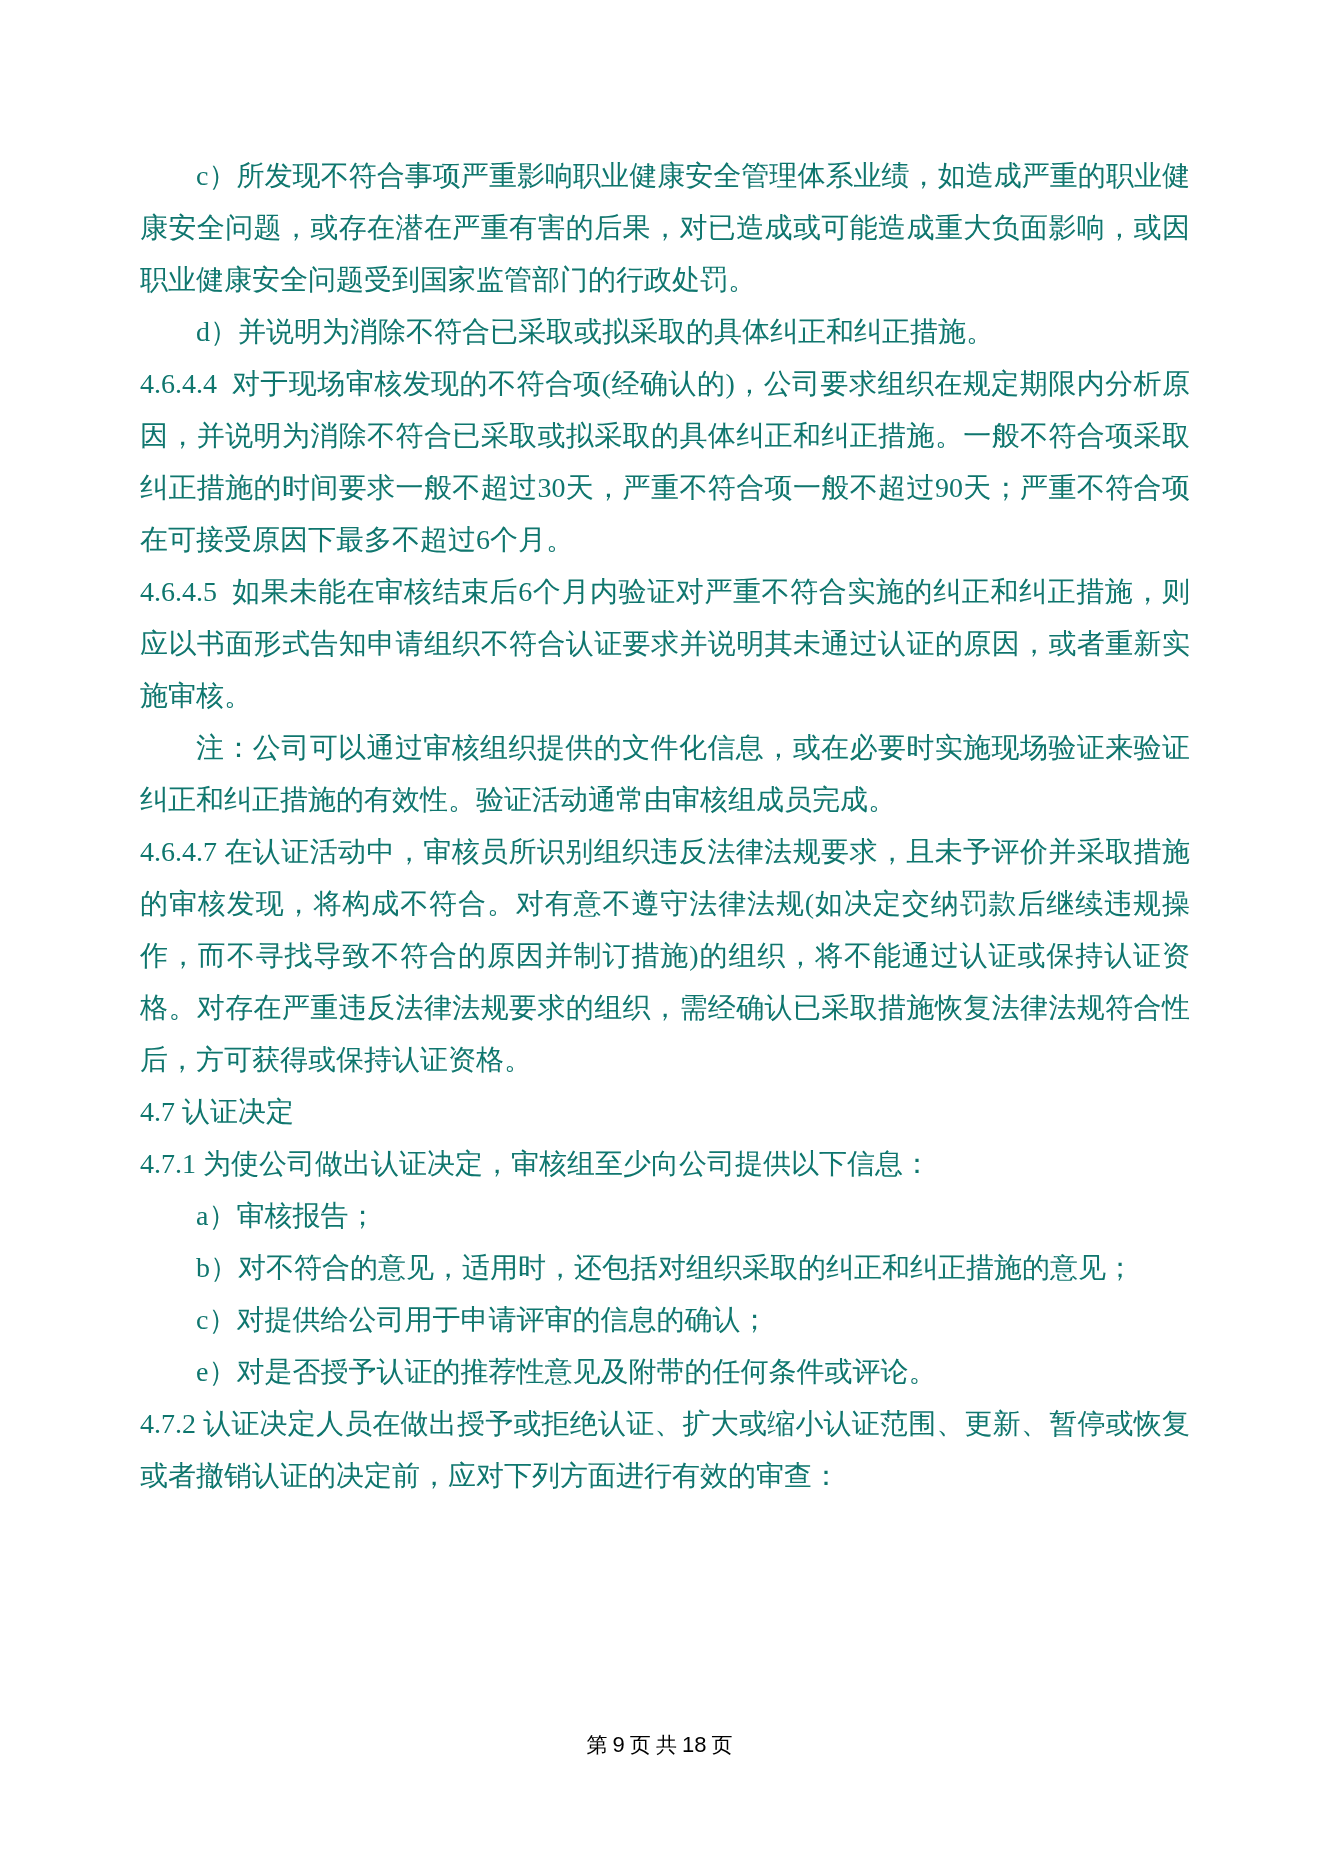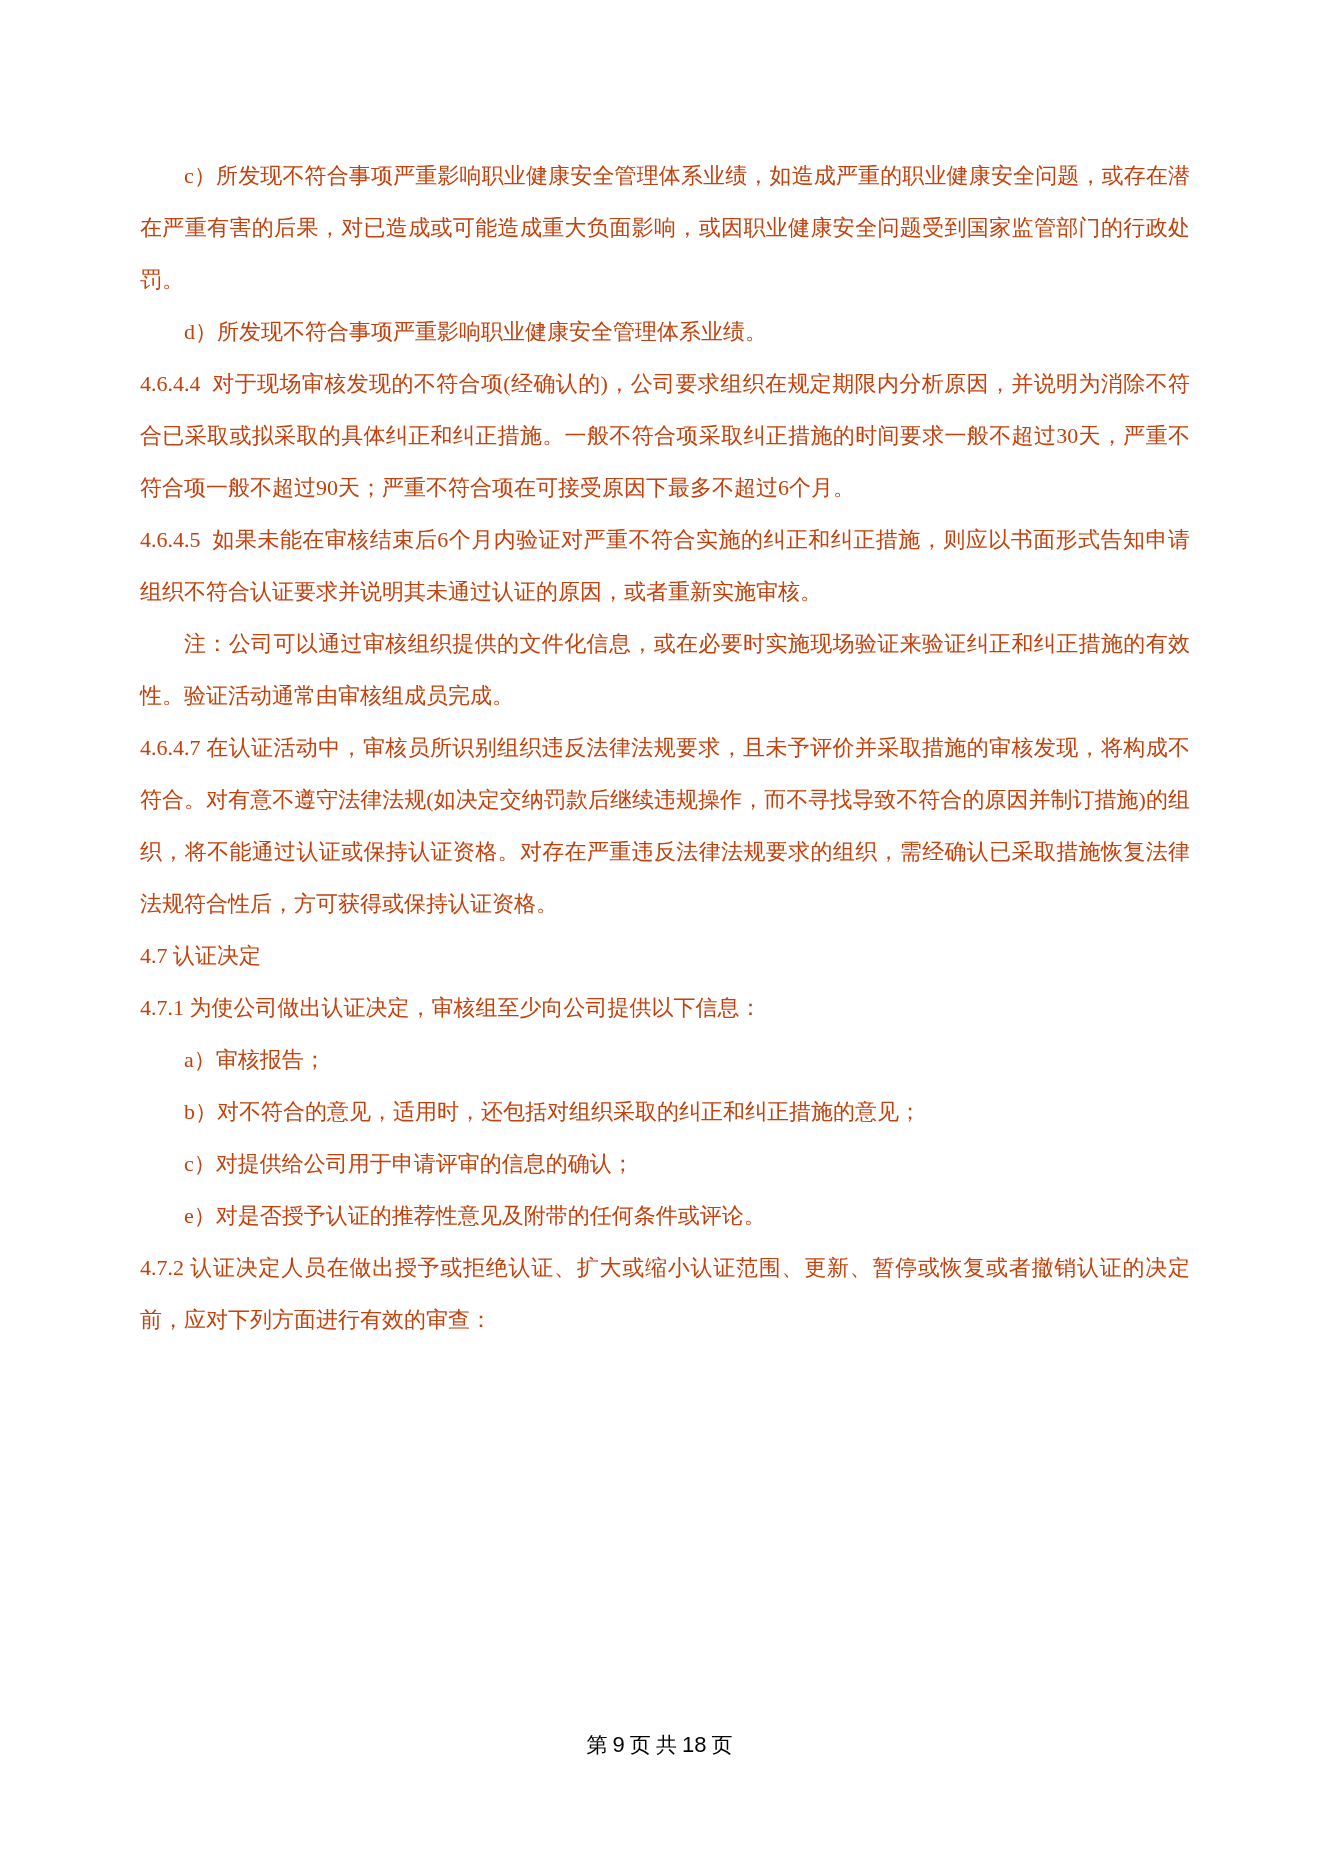--- a/index.html
+++ b/index.html
@@ -11,23 +11,23 @@
     position: relative;
     width: 1323px;
     height: 1871px;
     background: #ffffff;
     overflow: hidden;
   }
   .content {
     box-sizing: border-box;
     padding: 150px 133px 0 140px;
     font-family: "Liberation Serif", "DejaVu Serif", serif;
-    font-size: 22px;
+    font-size: 28px;
     line-height: 52px;
-    color: #c2410c;
+    color: #0f766e;
     text-align: justify;
     text-justify: inter-character;
   }
   .content p {
     margin: 0;
     padding: 0;
   }
   .content p.indent {
     text-indent: 2em;
   }
@@ -50,21 +50,21 @@
   .footer .lbl {
     padding: 0 1px;
   }
 </style>
 </head>
 <body>
 
 <div class="page">
   <div class="content">
     <p class="indent">c）所发现不符合事项严重影响职业健康安全管理体系业绩，如造成严重的职业健康安全问题，或存在潜在严重有害的后果，对已造成或可能造成重大负面影响，或因职业健康安全问题受到国家监管部门的行政处罚。</p>
-    <p class="indent">d）所发现不符合事项严重影响职业健康安全管理体系业绩。</p>
+    <p class="indent">d）并说明为消除不符合已采取或拟采取的具体纠正和纠正措施。</p>
     <p>4.6.4.4&nbsp;&nbsp;对于现场审核发现的不符合项(经确认的)，公司要求组织在规定期限内分析原因，并说明为消除不符合已采取或拟采取的具体纠正和纠正措施。一般不符合项采取纠正措施的时间要求一般不超过30天，严重不符合项一般不超过90天；严重不符合项在可接受原因下最多不超过6个月。</p>
     <p>4.6.4.5&nbsp;&nbsp;如果未能在审核结束后6个月内验证对严重不符合实施的纠正和纠正措施，则应以书面形式告知申请组织不符合认证要求并说明其未通过认证的原因，或者重新实施审核。</p>
     <p class="indent">注：公司可以通过审核组织提供的文件化信息，或在必要时实施现场验证来验证纠正和纠正措施的有效性。验证活动通常由审核组成员完成。</p>
     <p>4.6.4.7 在认证活动中，审核员所识别组织违反法律法规要求，且未予评价并采取措施的审核发现，将构成不符合。对有意不遵守法律法规(如决定交纳罚款后继续违规操作，而不寻找导致不符合的原因并制订措施)的组织，将不能通过认证或保持认证资格。对存在严重违反法律法规要求的组织，需经确认已采取措施恢复法律法规符合性后，方可获得或保持认证资格。</p>
     <p>4.7 认证决定</p>
     <p>4.7.1 为使公司做出认证决定，审核组至少向公司提供以下信息：</p>
     <p class="indent">a）审核报告；</p>
     <p class="indent">b）对不符合的意见，适用时，还包括对组织采取的纠正和纠正措施的意见；</p>
     <p class="indent">c）对提供给公司用于申请评审的信息的确认；</p>
     <p class="indent">e）对是否授予认证的推荐性意见及附带的任何条件或评论。</p>

